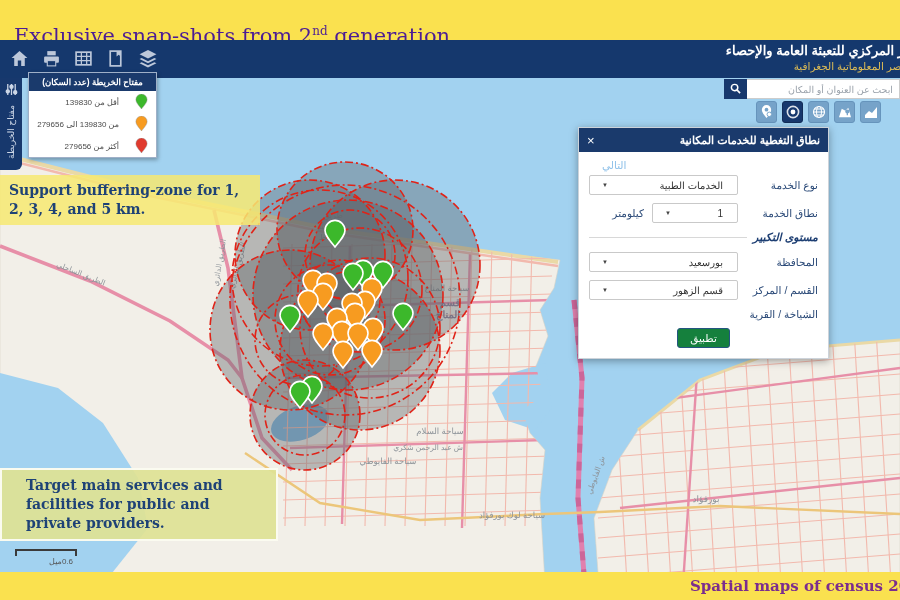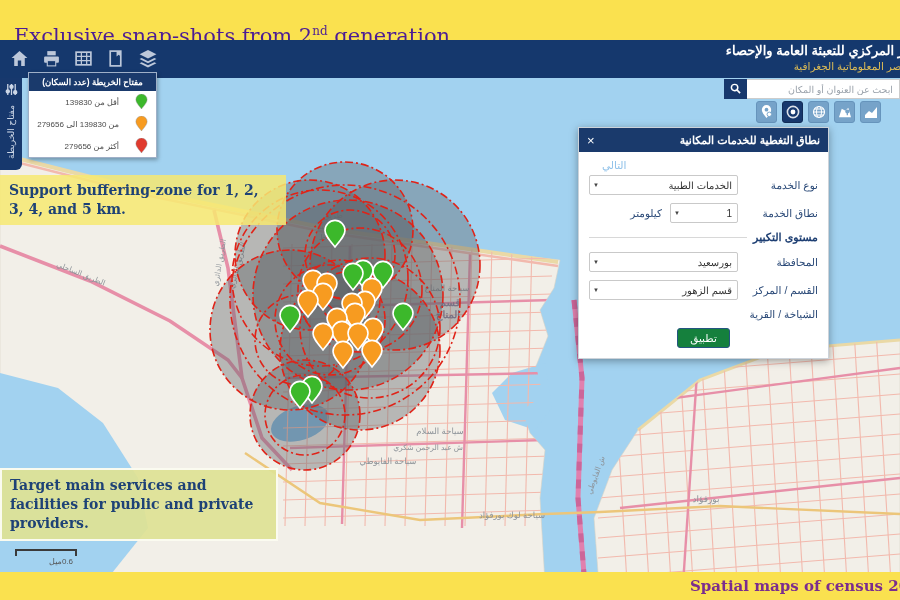--- a/index.html
+++ b/index.html
@@ -47,36 +47,36 @@
       box-shadow:0 2px 8px rgba(0,0,0,.35);border:1px solid #cdd3da;}
   .dialog .dhdr{background:#1a3a6c;height:24px;display:flex;direction:rtl;align-items:center;
       justify-content:space-between;padding:0 8px;}
   .dialog .dhdr .dtitle{color:#fff;font-size:11px;font-weight:bold;}
   .dialog .dhdr .dclose{color:#fff;font-size:13px;cursor:pointer;line-height:1;}
   .dbody{padding:5px 10px 10px;direction:rtl;}
   .next-link{text-align:left;font-size:10.5px;color:#8fc1e9;cursor:pointer;margin:2px 13px 4px;}
   .drow{display:flex;align-items:center;gap:8px;margin-bottom:8px;}
   .dlabel{width:72px;font-size:10.5px;color:#2b4a78;flex-shrink:0;}
   .dselect{height:18px;border:1px solid #c9c9c9;border-radius:2px;background:#fff;display:flex;
-      align-items:center;padding:0 5px;cursor:pointer;}
+      align-items:center;padding:0 14px;cursor:pointer;}
   .dselect .val{font-size:10px;color:#333;}
   .dselect .caret{margin-right:auto;font-size:6px;color:#444;transform:translateX(-2px);}
   .w-lg{width:138px;} .w-sm{width:56px;}
   .unit{font-size:10.5px;color:#2b4a78;margin-left:12px;}
   .dsection{display:flex;align-items:center;gap:6px;margin:4px 0 8px;}
-  .dsection .stext{font-size:11px;font-weight:bold;color:#1e3f73;}
+  .dsection .stext{font-size:11px;font-weight:bold;color:#1e3f73;font-style:italic;}
   .dsection .hline{flex:1;border-top:1px solid #d8d8d8;}
   .apply-wrap{text-align:center;margin-top:6px;}
   .apply-btn{background:#15803d;border:1px solid #245580;color:#fff;font-size:10.5px;
       padding:3px 12px;border-radius:3px;cursor:pointer;}
   
   .note{position:absolute;font-family:"DejaVu Serif",serif;font-weight:bold;font-size:14px;
       color:#1e4276;line-height:1.35;box-sizing:border-box;}
-  .note1{left:0;top:175px;width:286px;padding:6px 9px;background:rgba(247,233,113,.85);}
-  .note2{left:0;top:468px;width:278px;padding:6px 8px;background:rgba(222,226,148,.92);
+  .note1{left:0;top:175px;width:260px;padding:6px 9px;background:rgba(247,233,113,.85);}
+  .note2{left:0;top:468px;width:278px;padding:6px 24px;background:rgba(222,226,148,.92);
       border:2px solid rgba(255,255,255,.85);}
   
   .scalebar{position:absolute;left:15px;top:549px;}
   .scalebar .bar{width:58px;height:5px;border-top:2px solid #3a3a3a;border-left:2px solid #3a3a3a;
       border-right:2px solid #3a3a3a;}
   .scalebar .slabel{font-size:8px;color:#555;margin-top:1px;direction:rtl;text-align:right;width:58px;}
   
   .footer{position:absolute;left:0;top:572px;width:900px;height:28px;background:#fae14f;overflow:hidden;}
   .footer .credit{position:absolute;right:-30px;top:5px;font-family:"DejaVu Serif",serif;
       font-weight:bold;font-size:15px;color:#7b2d8e;white-space:nowrap;}

